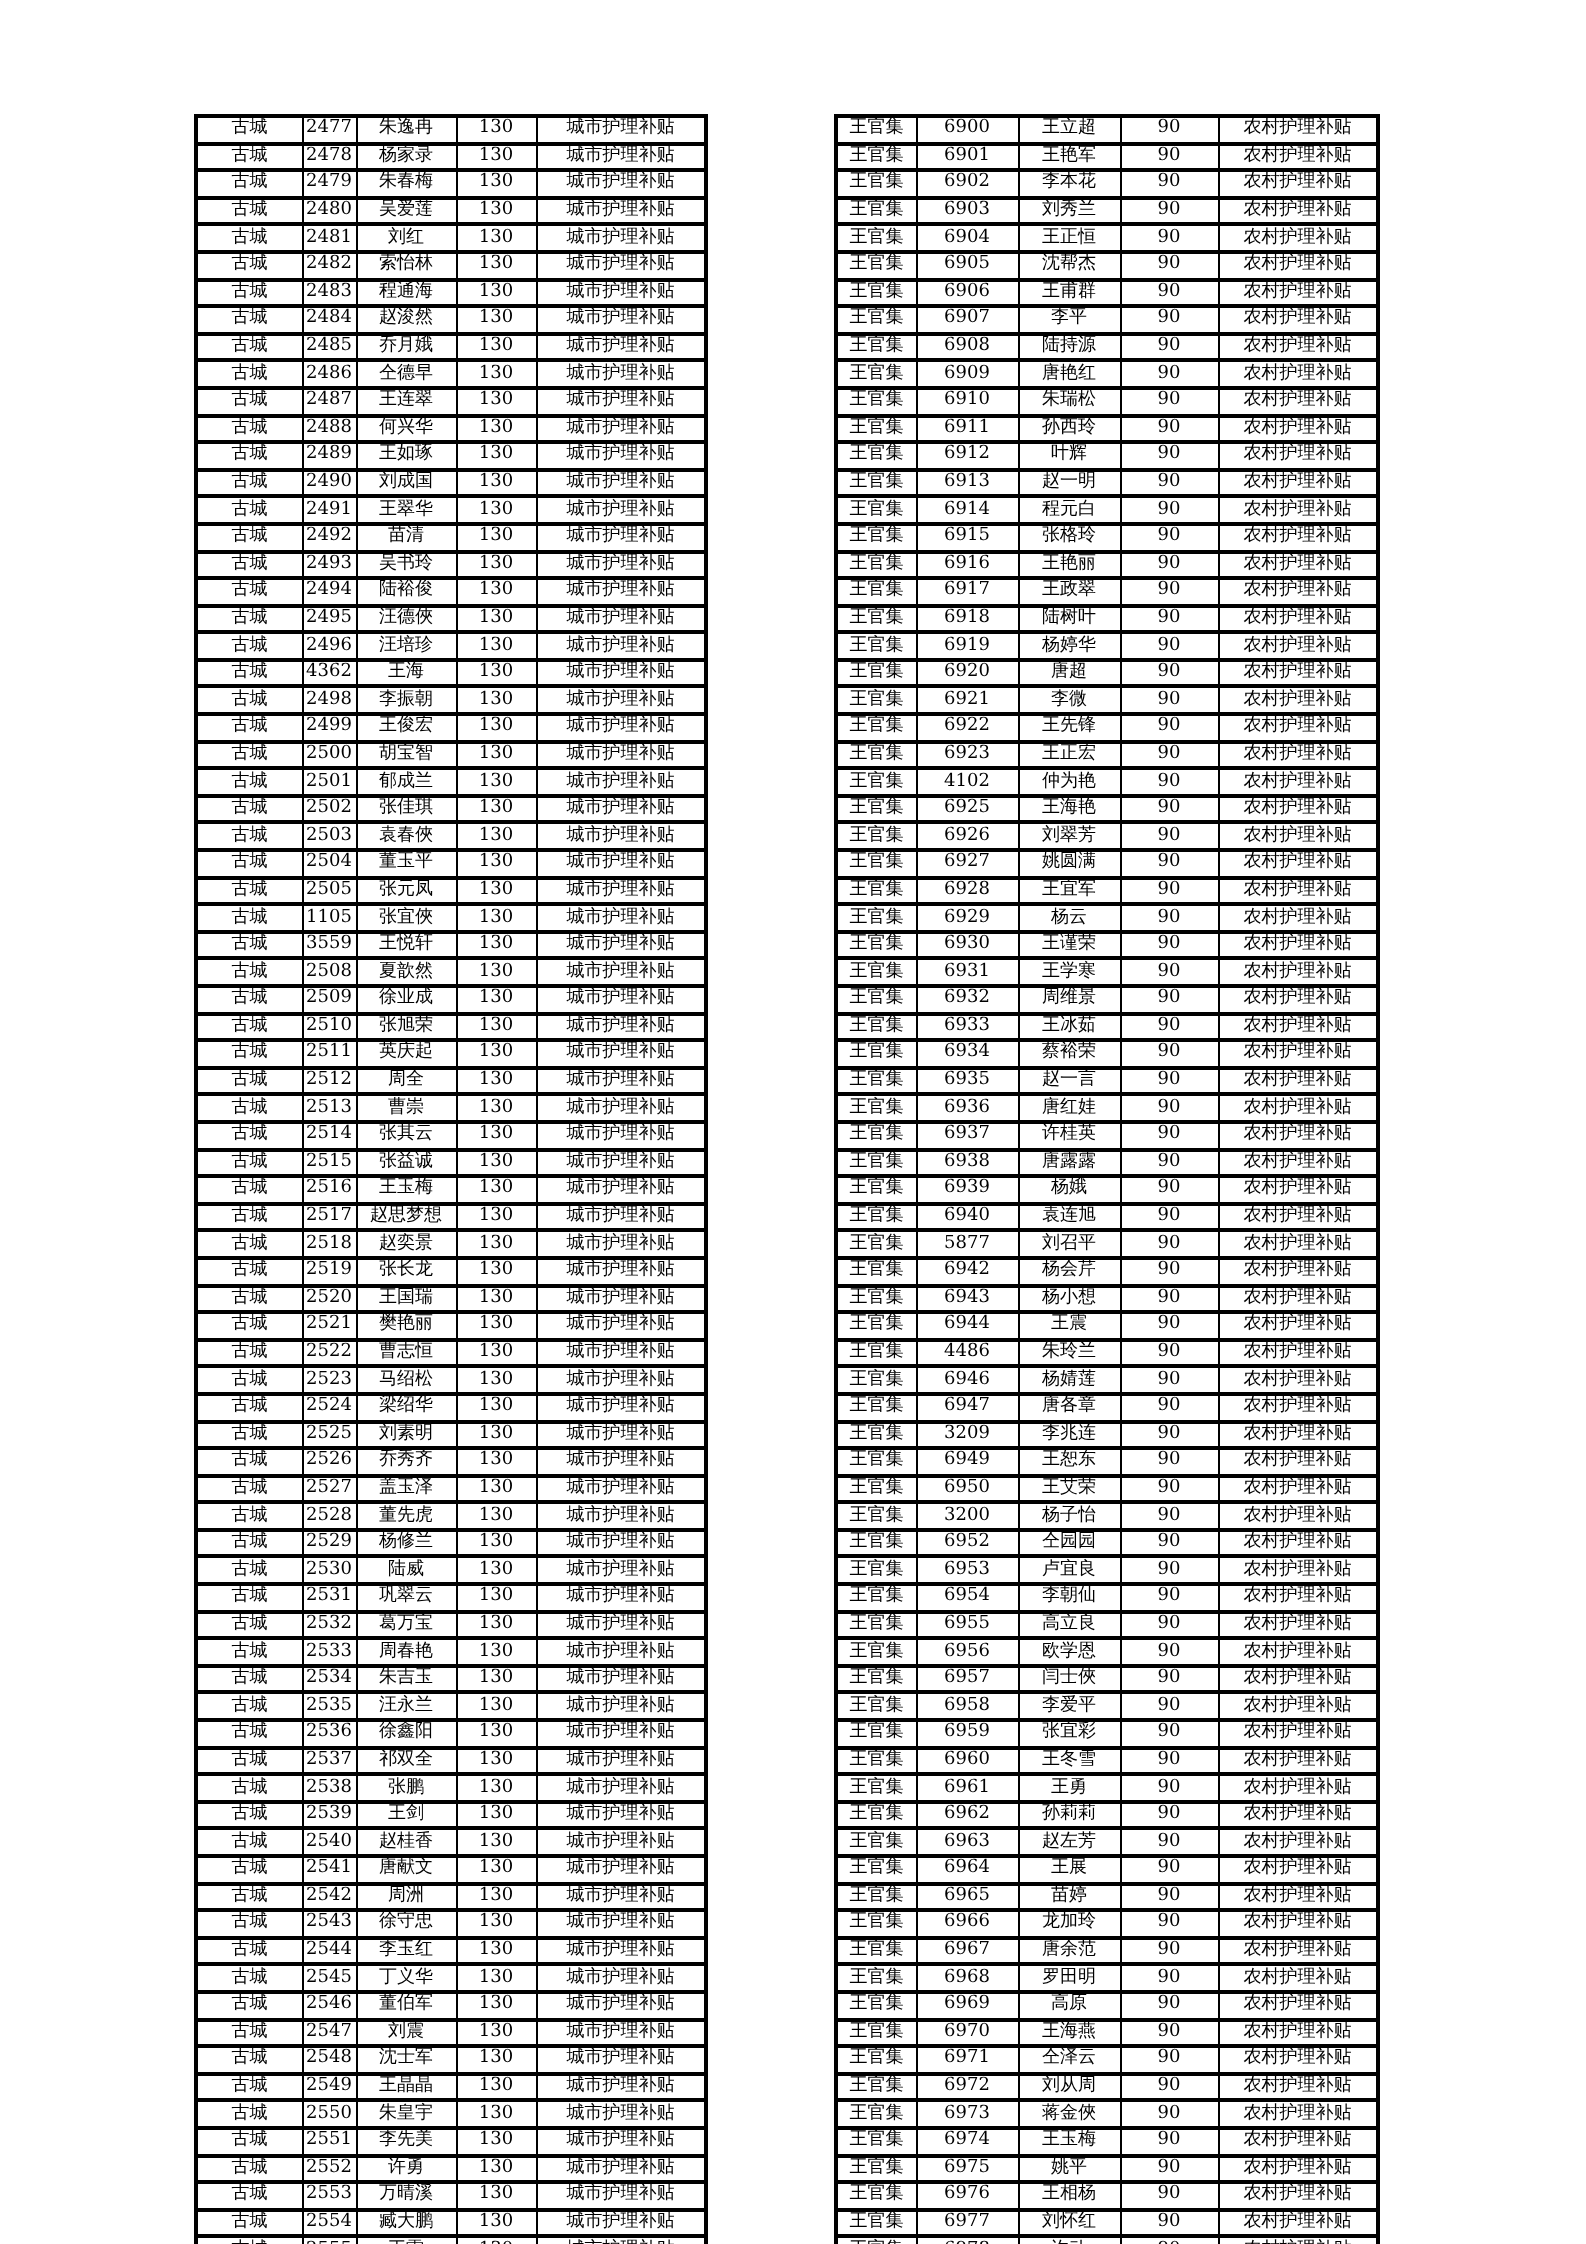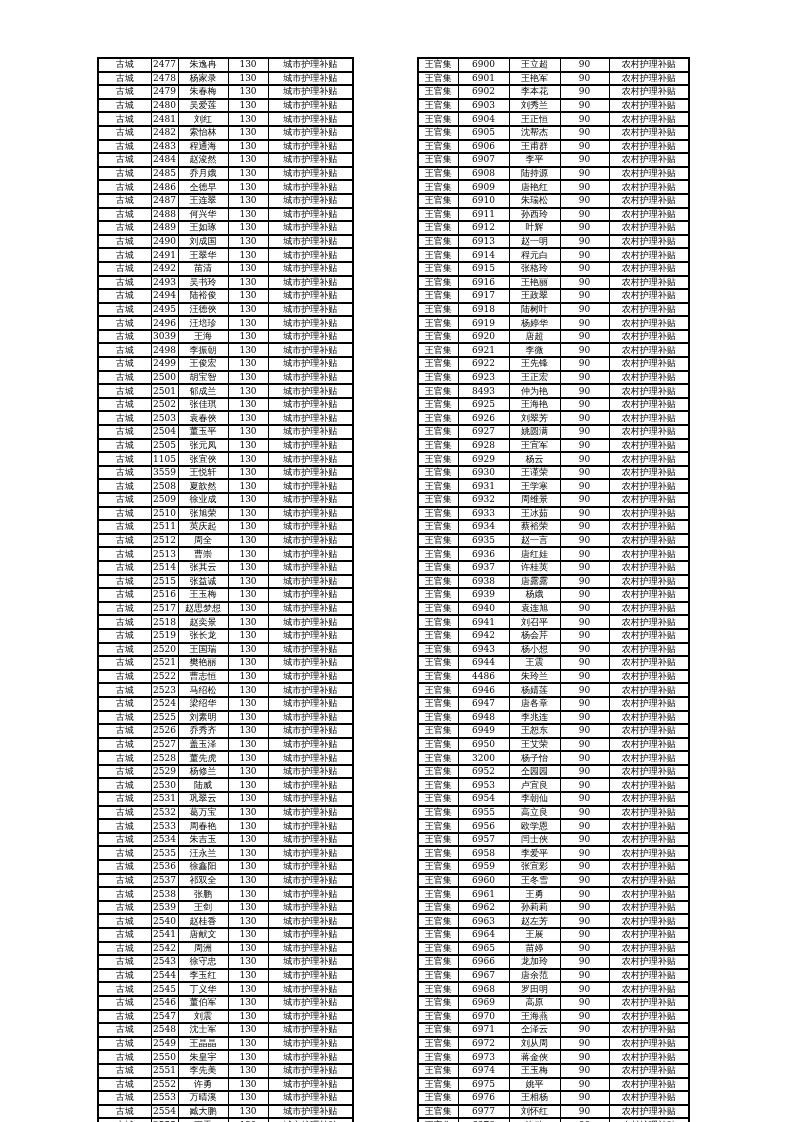--- a/index.html
+++ b/index.html
@@ -192,21 +192,21 @@
         </tr>
         <tr>
           <td>古城</td>
           <td>2496</td>
           <td>汪培珍</td>
           <td>130</td>
           <td>城市护理补贴</td>
         </tr>
         <tr>
           <td>古城</td>
-          <td>3039</td>
+          <td>4362</td>
           <td>王海</td>
           <td>130</td>
           <td>城市护理补贴</td>
         </tr>
         <tr>
           <td>古城</td>
           <td>2498</td>
           <td>李振朝</td>
           <td>130</td>
           <td>城市护理补贴</td>
@@ -792,21 +792,21 @@
         </tr>
         <tr>
           <td>王官集</td>
           <td>6923</td>
           <td>王正宏</td>
           <td>90</td>
           <td>农村护理补贴</td>
         </tr>
         <tr>
           <td>王官集</td>
-          <td>8493</td>
+          <td>4102</td>
           <td>仲为艳</td>
           <td>90</td>
           <td>农村护理补贴</td>
         </tr>
         <tr>
           <td>王官集</td>
           <td>6925</td>
           <td>王海艳</td>
           <td>90</td>
           <td>农村护理补贴</td>
@@ -911,21 +911,21 @@
         </tr>
         <tr>
           <td>王官集</td>
           <td>6940</td>
           <td>袁连旭</td>
           <td>90</td>
           <td>农村护理补贴</td>
         </tr>
         <tr>
           <td>王官集</td>
-          <td>6941</td>
+          <td>5877</td>
           <td>刘召平</td>
           <td>90</td>
           <td>农村护理补贴</td>
         </tr>
         <tr>
           <td>王官集</td>
           <td>6942</td>
           <td>杨会芹</td>
           <td>90</td>
           <td>农村护理补贴</td>
@@ -960,21 +960,21 @@
         </tr>
         <tr>
           <td>王官集</td>
           <td>6947</td>
           <td>唐各章</td>
           <td>90</td>
           <td>农村护理补贴</td>
         </tr>
         <tr>
           <td>王官集</td>
-          <td>6948</td>
+          <td>3209</td>
           <td>李兆连</td>
           <td>90</td>
           <td>农村护理补贴</td>
         </tr>
         <tr>
           <td>王官集</td>
           <td>6949</td>
           <td>王恕东</td>
           <td>90</td>
           <td>农村护理补贴</td>

